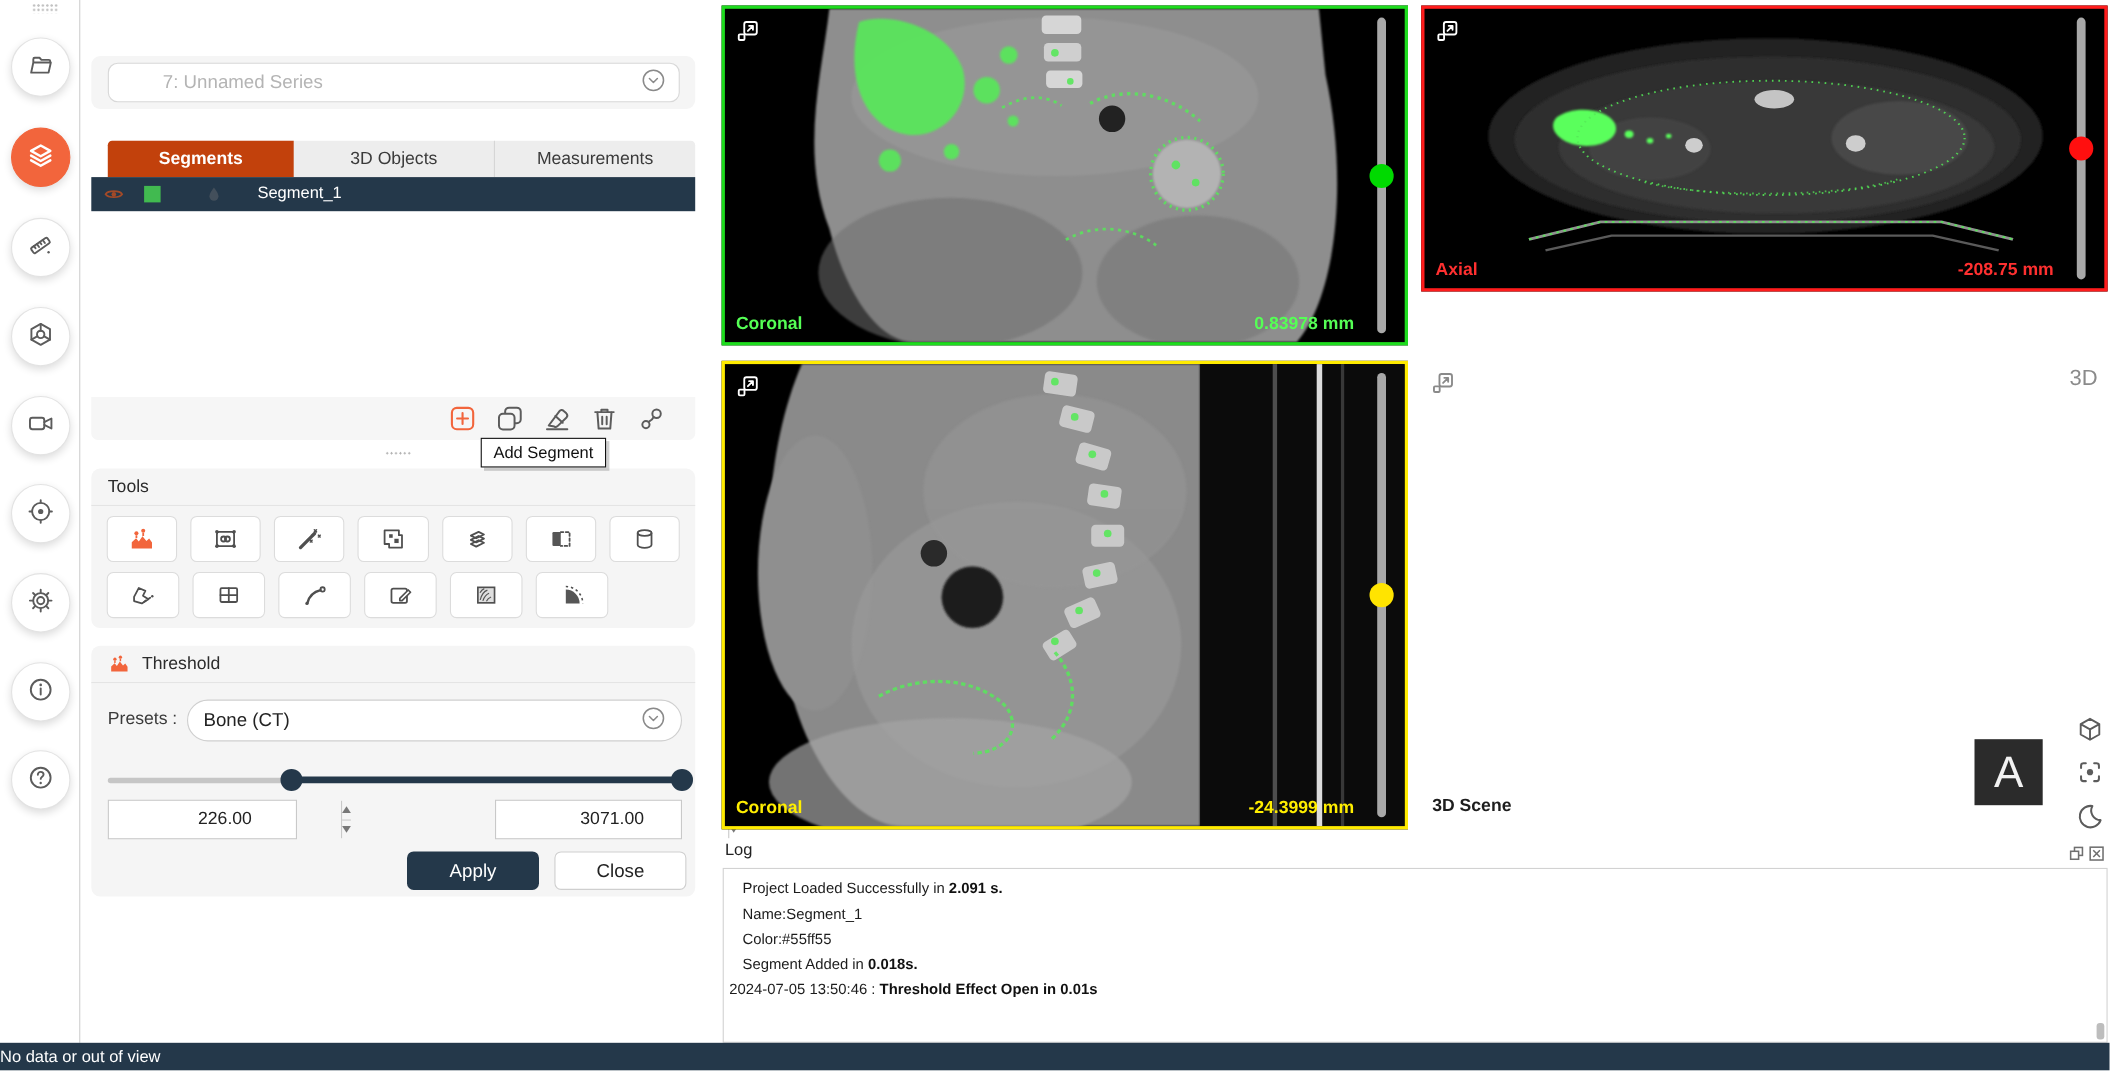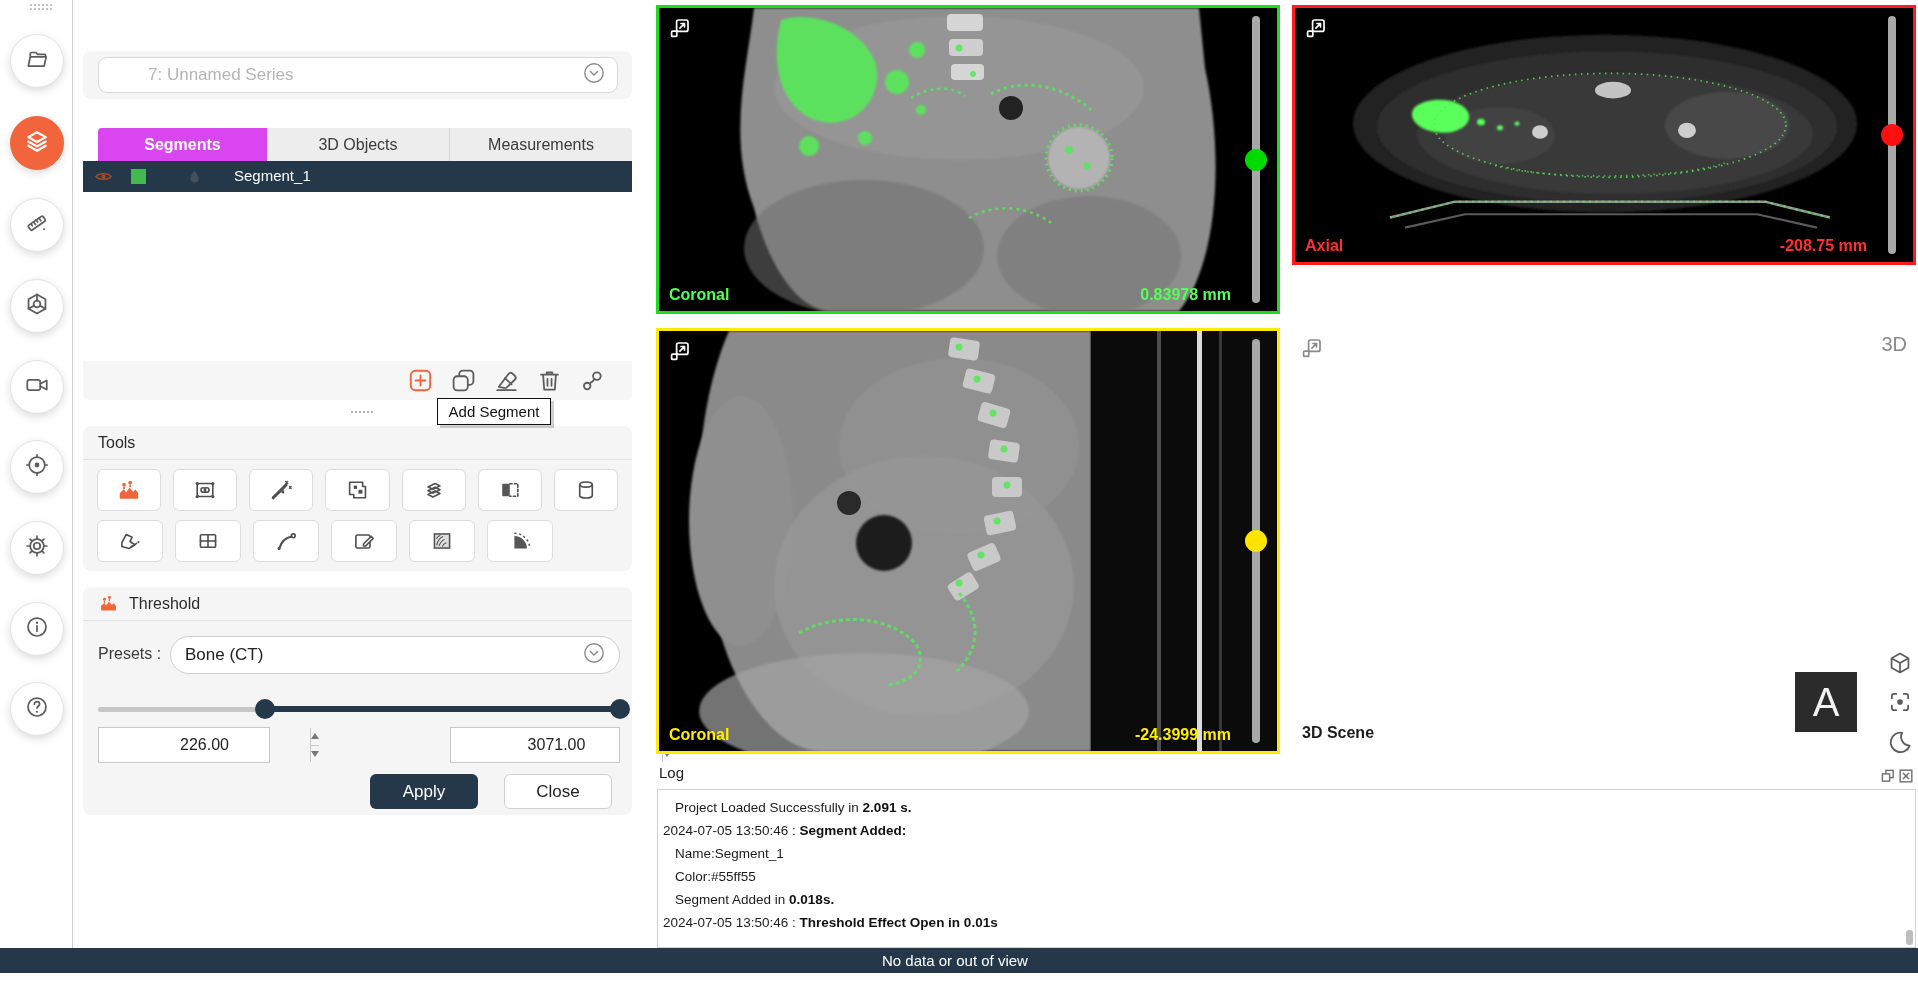--- a/index.html
+++ b/index.html
@@ -17,21 +17,21 @@
   .ic.w{stroke:#fff;stroke-width:1.9;}
 
   
   .series-group{position:absolute;left:83px;top:51px;width:549px;height:48px;background:#f5f5f5;border-radius:8px;}
   .series-input{position:absolute;left:15px;top:6px;width:520px;height:36px;background:#fff;border:1px solid #d8d8d8;border-radius:9px;
     display:flex;align-items:center;padding:0 12px;cursor:pointer;}
   .series-text{color:#b4b4b4;font-size:17px;flex:1;margin-left:37px;}
   .tabs{position:absolute;left:98px;top:128px;width:534px;height:33px;display:flex;background:#ededed;border-radius:4px 4px 0 0;}
   .tab{display:flex;align-items:center;justify-content:center;font-size:16px;color:#3a3a3a;cursor:pointer;border-right:1px solid #d6d6d6;}
   .tab:last-child{border-right:none;}
-  .tab.active{background:#d946ef;color:#fff;font-weight:bold;border-radius:4px 0 0 0;border-right:none;}
+  .tab.active{background:#c2410c;color:#fff;font-weight:bold;border-radius:4px 0 0 0;border-right:none;}
   .seg-row{position:absolute;left:83px;top:161px;width:549px;height:31px;background:#24384A;display:flex;align-items:center;cursor:pointer;}
   .seg-swatch{position:absolute;left:48px;top:8px;width:15px;height:15px;background:#41BA50;cursor:pointer;}
   .seg-eye{position:absolute;left:11px;top:6px;cursor:pointer;}
   .seg-drop{position:absolute;left:103px;top:7px;cursor:pointer;}
   .seg-label{position:absolute;left:151px;top:6px;color:#fff;font-size:15px;}
   .seg-toolbar{position:absolute;left:83px;top:361px;width:549px;height:39px;background:#f6f6f6;border-radius:0 0 6px 6px;
     display:flex;align-items:center;justify-content:flex-end;gap:15px;padding-right:26px;}
   .tb-btn{width:28px;height:28px;display:flex;align-items:center;justify-content:center;cursor:pointer;}
   .tooltip{position:absolute;left:437px;top:398px;width:114px;height:27px;background:#fff;border:1px solid #111;
     box-shadow:3px 3px 0 rgba(0,0,0,.18);display:flex;align-items:center;justify-content:center;font-size:15px;color:#111;z-index:5;}
@@ -54,21 +54,21 @@
   .slider .tr-gray{position:absolute;left:0;top:8px;height:5px;width:167px;background:#c6c6c6;border-radius:3px;cursor:pointer;}
   .slider .tr-navy{position:absolute;left:167px;top:7px;height:6px;width:355px;background:#24384A;border-radius:3px;cursor:pointer;}
   .slider .hnd{position:absolute;top:0;width:20px;height:20px;border-radius:50%;background:#24384A;cursor:pointer;}
   .spin{position:absolute;top:140px;height:36px;background:#fff;border:1px solid #c9c9c9;display:flex;}
   .spin input{flex:1;border:none;outline:none;text-align:center;font-size:16px;color:#222;background:transparent;}
   .spin .arrows{width:24px;border-left:1px solid #c9c9c9;display:flex;flex-direction:column;}
   .spin .arr{flex:1;display:flex;align-items:center;justify-content:center;cursor:pointer;}
   .spin .arr.up{border-bottom:1px solid #c9c9c9;}
   .tri-up{width:0;height:0;border-left:4px solid transparent;border-right:4px solid transparent;border-bottom:6px solid #787878;}
   .tri-dn{width:0;height:0;border-left:4px solid transparent;border-right:4px solid transparent;border-top:6px solid #787878;}
-  .btn{position:absolute;top:187px;width:108px;height:35px;border-radius:6px;display:flex;align-items:center;justify-content:center;font-size:17px;cursor:pointer;}
+  .btn{position:absolute;top:187px;width:120px;height:35px;border-radius:6px;display:flex;align-items:center;justify-content:center;font-size:17px;cursor:pointer;}
   .btn.apply{left:287px;background:#24384A;color:#fff;}
   .btn.close{left:421px;background:#fff;border:1px solid #cfcfcf;color:#222;}
 
   
   .vp{position:absolute;background:#000;overflow:hidden;cursor:crosshair;}
   .vp svg.img{position:absolute;left:0;top:0;width:100%;height:100%;}
   .vp .expand{position:absolute;left:9px;top:8px;width:24px;height:24px;cursor:pointer;z-index:3;}
   .vlabel{position:absolute;left:10px;bottom:7px;font-size:16px;font-weight:bold;z-index:3;}
   .vslice{position:absolute;right:46px;bottom:7px;font-size:16px;font-weight:bold;z-index:3;}
   .vtrack{position:absolute;right:17px;top:8px;bottom:8px;width:8px;background:#a8a8a8;border-radius:4px;cursor:pointer;z-index:2;}
@@ -87,21 +87,21 @@
   .log-winbtns{position:absolute;left:1881px;top:769px;display:flex;gap:4px;}
   .log-winbtns span{cursor:pointer;display:flex;}
   .log-box{position:absolute;left:657px;top:789px;width:1259px;height:159px;background:#fff;border:1px solid #d2d2d2;overflow:hidden;}
   .log-line{font-size:13.5px;color:#1c1c1c;line-height:23px;padding-left:5px;white-space:pre;}
   .log-line.ind{padding-left:17px;}
   .log-line b{font-weight:bold;color:#111;}
   .log-scroll{position:absolute;right:2px;top:140px;width:7px;height:15px;background:#bdbdbd;border-radius:3px;cursor:pointer;}
 
   
   .statusbar{position:absolute;left:0;top:948px;width:1918px;height:25px;background:#24384A;color:#fff;
-    display:flex;align-items:center;justify-content:center;padding-right:8px;font-size:15px;}
+    display:flex;align-items:center;justify-content:flex-start;padding-right:8px;font-size:15px;}
 </style>
 </head>
 <body>
 
 <div class="app">
 
   <div class="sidebar">
     <div class="side-grip"></div>
 
     <div class="side-btn" style="top:34px">
@@ -567,21 +567,20 @@
     <span>
         <svg width="14" height="14" viewBox="0 0 12 12">
           <rect x="1" y="1" width="10" height="10" fill="none" stroke="#6f6f6f" stroke-width="1.2"></rect>
           <path d="M3.4 3.4l5.2 5.2M8.6 3.4 3.4 8.6" stroke="#6f6f6f" stroke-width="1.2"></path>
         </svg>
       </span>
   </div>
   <div class="log-box">
     <div style="height:6px"></div>
     <div class="log-line ind"><span>Project Loaded Successfully in </span><b>2.091 s.</b></div>
-    <div class="log-line"><span>2024-07-05 13:50:46 : </span><b>Segment Added:</b></div>
     <div class="log-line ind"><span>Name:Segment_1</span><b></b></div>
     <div class="log-line ind"><span>Color:#55ff55</span><b></b></div>
     <div class="log-line ind"><span>Segment Added in </span><b>0.018s.</b></div>
     <div class="log-line"><span>2024-07-05 13:50:46 : </span><b>Threshold Effect Open in 0.01s</b></div>
     <div class="log-scroll"></div>
   </div>
 
   <div class="statusbar">
     <span>No data or out of view</span>
   </div>

